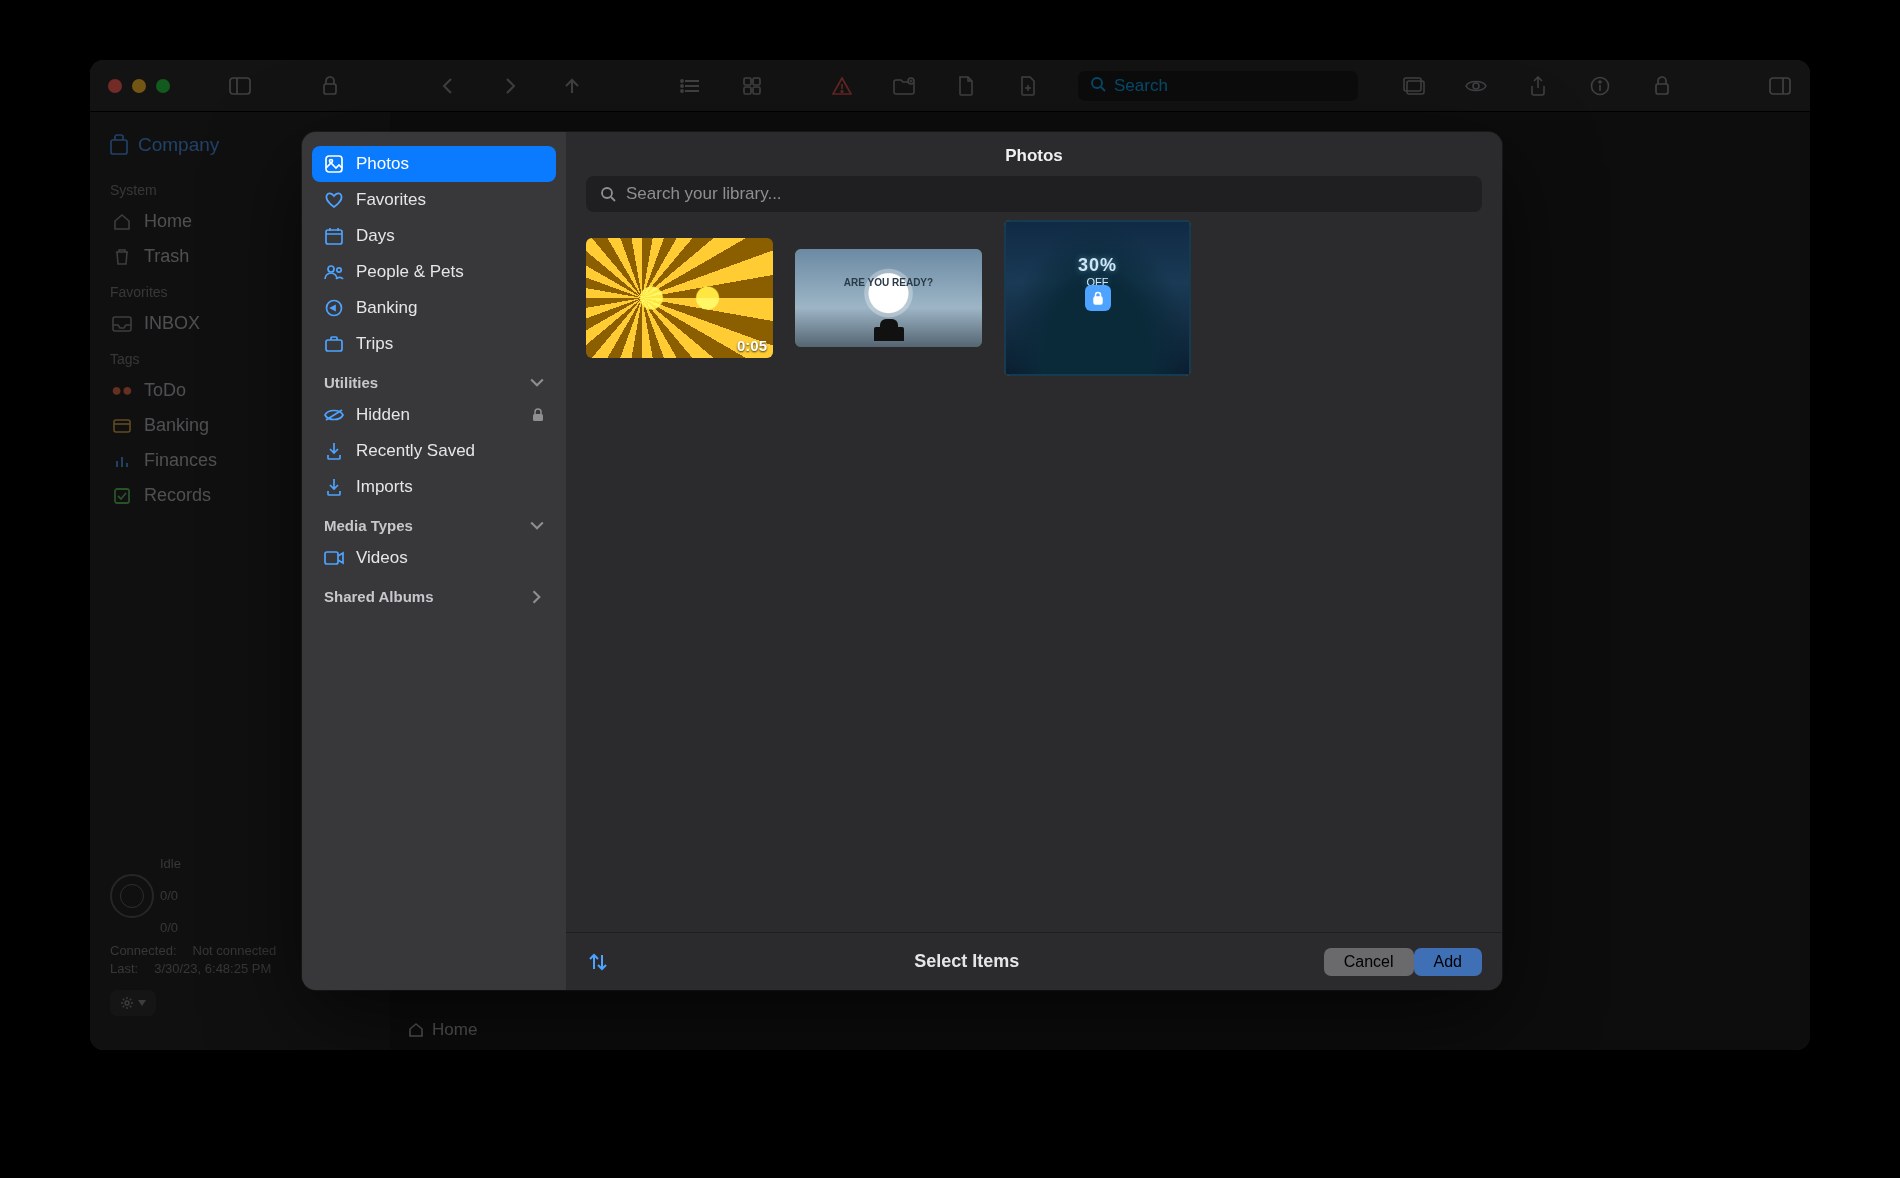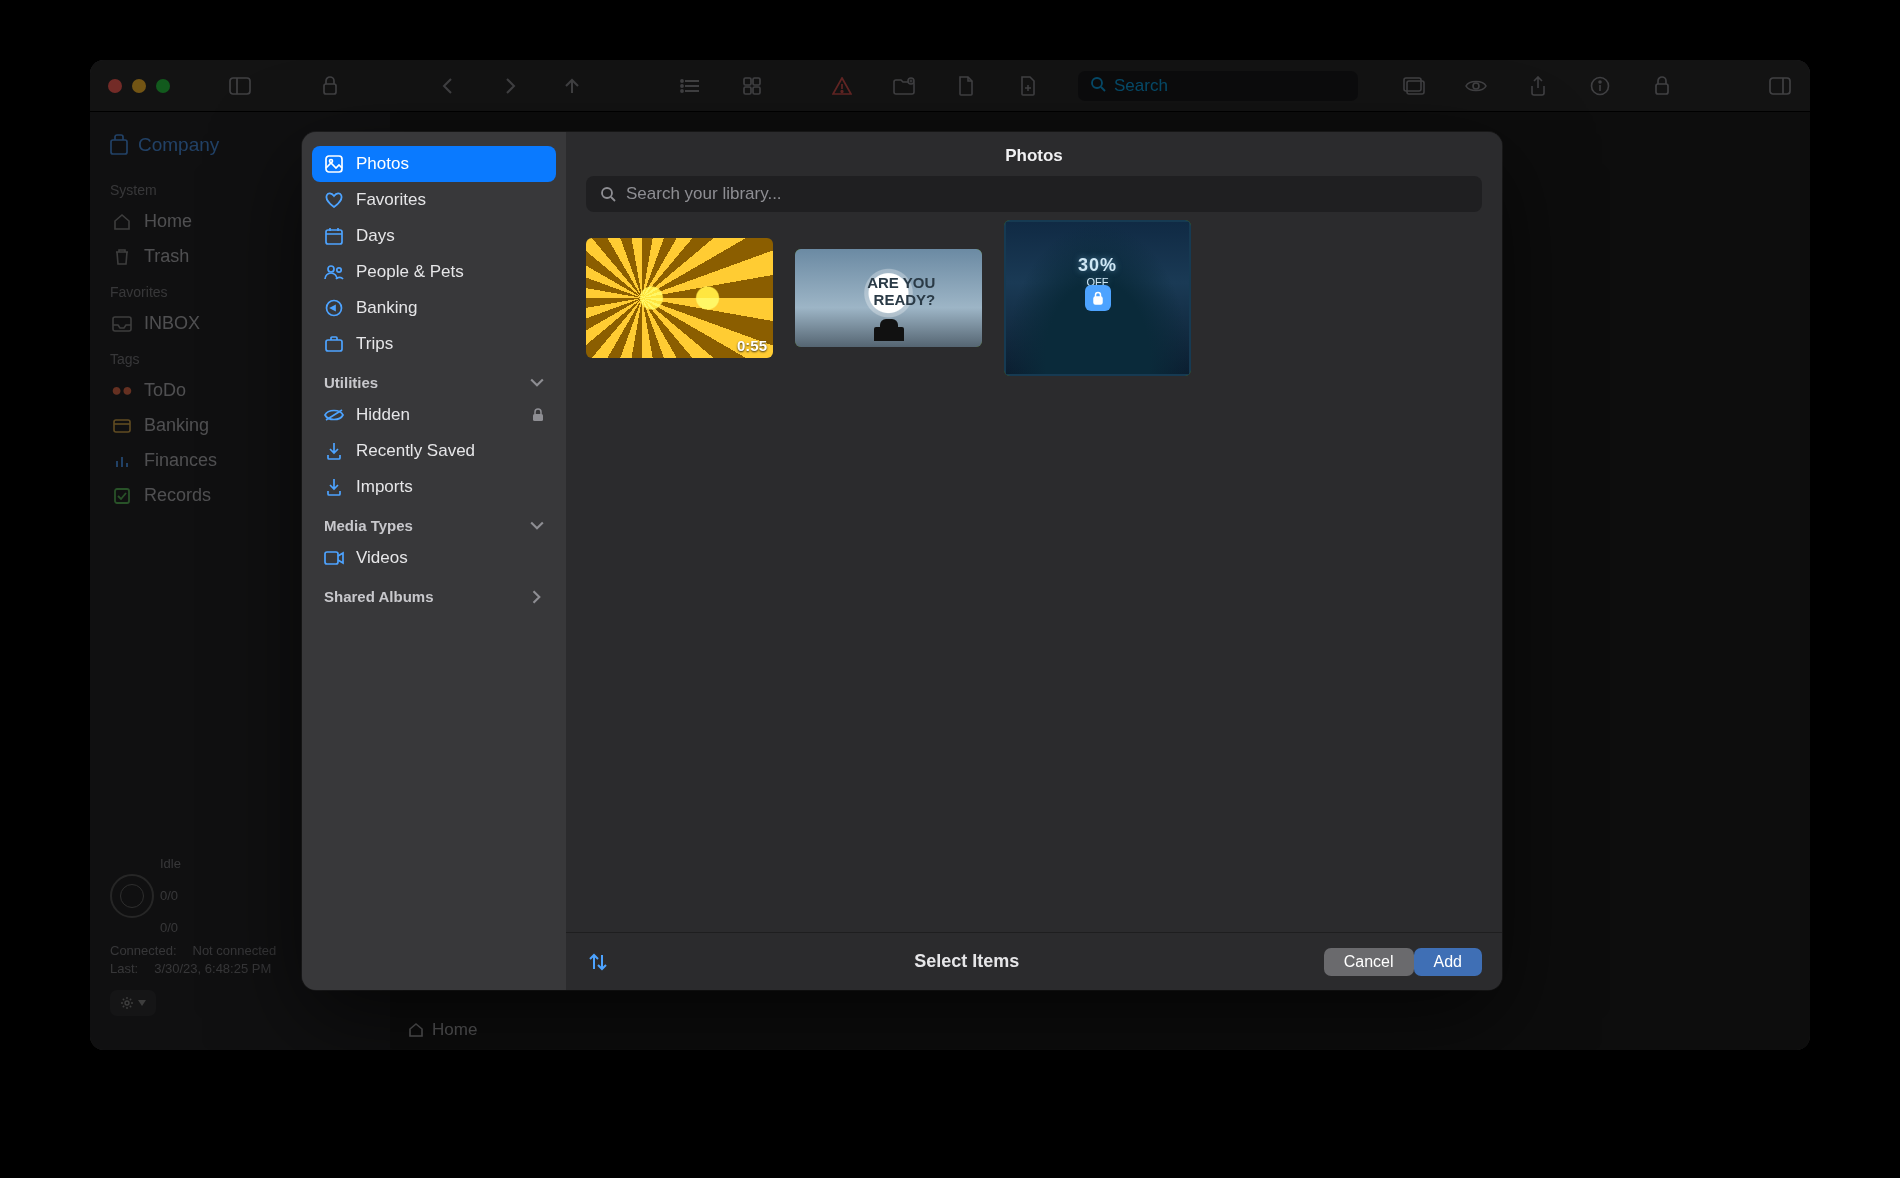--- a/index.html
+++ b/index.html
@@ -168,21 +168,21 @@
     linear-gradient(#6b8aa3, #9db5c6 60%, #556572);
   position:relative;
 }
 .thumb2-inner::after {
   content:""; position:absolute; left:50%; bottom:6px; transform:translateX(-50%);
   width:18px; height:22px; background:#111; border-radius: 6px 6px 0 0;
   box-shadow: -10px 4px 0 -4px #111, 10px 4px 0 -4px #111;
 }
 .thumb2-text {
   position:absolute; top:30%; left:50%; transform:translate(-50%,-10%);
-  font-size:15px; color:#2a3a46; text-align:right; line-height:1.1; font-weight:600;
+  font-size:10px; color:#2a3a46; text-align:left; line-height:1.1; font-weight:600;
 }
 .thumb3 { height:156px; margin-top:-18px; }
 .thumb3-inner {
   width:100%; height:100%;
   background:
     radial-gradient(ellipse at 50% 90%, #0a2a3a 0 40%, transparent 70%),
     linear-gradient(#102a44, #1a3a55 40%, #0b1e30);
   position:relative; border:2px solid #163a52;
 }
 .thumb3-text {
@@ -198,21 +198,21 @@
 }
 
 .pm-footer {
   height:58px; border-top:1px solid rgba(0,0,0,0.3);
   display:flex; align-items:center; padding: 0 20px; 
 }
 .sort-btn { color:#4da3ff; width:24px; height:24px; display:flex; align-items:center; justify-content:center; cursor:pointer; }
 .pm-footer-title { flex:1; text-align:center; color:#e6e6e8; font-size:18px; font-weight:600; }
 .btn {
   padding: 5px 20px; border-radius:7px; border:none;
-  font-size:16px; cursor:pointer; color:#ffffff;
+  font-size:16px; cursor:pointer; color:#000000;
 }
 .btn-cancel { background:#6a6a6d; }
 .btn-add { background:#3f6fb5; }
 
 svg { display:block; }
 </style>
 </head>
 <body>
 
 <div class="bg-window">
@@ -611,21 +611,21 @@
       <svg width="16" height="16" viewBox="0 0 16 16" fill="none" stroke="currentColor" stroke-width="1.8">
           <circle cx="7" cy="7" r="5"></circle>
           <line x1="11" y1="11" x2="15" y2="15"></line>
         </svg>
       <input type="text" placeholder="Search your library..." style="">
     </div>
 
     <div class="pm-grid">
       <div class="thumb thumb1">
         <div class="thumb1-inner"></div>
-        <span class="badge">0:55</span>
+        <span class="badge">0:05</span>
       </div>
       <div class="thumb thumb2">
         <div class="thumb2-inner">
           <div class="thumb2-text">ARE YOU READY?</div>
         </div>
       </div>
       <div class="thumb thumb3">
         <div class="thumb3-inner">
           <div class="thumb3-text">
             <span>30%</span>

